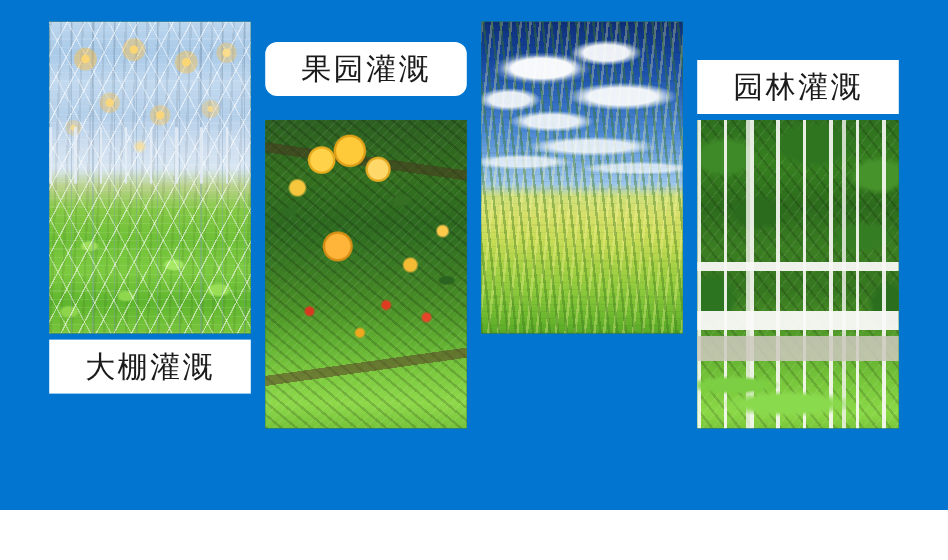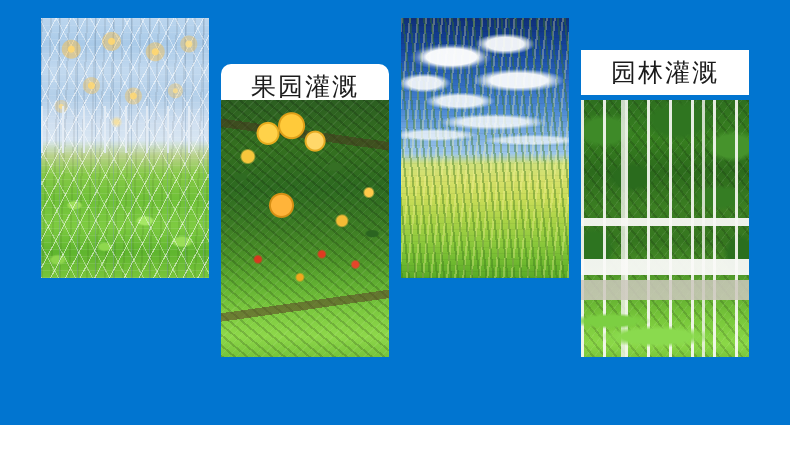--- a/index.html
+++ b/index.html
@@ -57,21 +57,21 @@
     letter-spacing: 2px;
     font-family: "DejaVu Sans", "Liberation Sans", sans-serif;
     white-space: nowrap;
   }
 
   
   .tile-greenhouse { left: 41px;  top: 18px;  width: 168px; height: 260px; }
   .cap-greenhouse  { left: 41px;  top: 283px; width: 168px; height: 45px;  }
 
   .tile-orchard    { left: 221px; top: 100px; width: 168px; height: 257px; }
-  .cap-orchard     { left: 221px; top: 64px;  width: 168px; height: 45px; border-radius: 10px;  }
+  .cap-orchard     { left: 221px; top: 35px;  width: 168px; height: 45px; border-radius: 10px;  }
 
   .tile-farmland   { left: 401px; top: 18px;  width: 168px; height: 260px; }
   .cap-farmland    { left: 401px; top: 283px; width: 168px; height: 45px;  }
 
   .tile-garden     { left: 581px; top: 100px; width: 168px; height: 257px; }
   .cap-garden      { left: 581px; top: 50px;  width: 168px; height: 45px;  }
 
   
 
   
@@ -206,20 +206,23 @@
 </head>
 <body>
 
 <div class="stage">
 
   <div class="banner"></div>
 
   <div class="photo tile-greenhouse">
     <div class="art art-greenhouse"></div>
   </div>
+  <div class="caption cap-greenhouse">
+    <span class="caption-text">大棚灌溉</span>
+  </div>
 
   <div class="caption cap-orchard">
     <span class="caption-text">果园灌溉</span>
   </div>
   <div class="photo tile-orchard">
     <div class="art art-orchard"></div>
   </div>
 
   <div class="photo tile-farmland">
     <div class="art art-farmland"></div>

